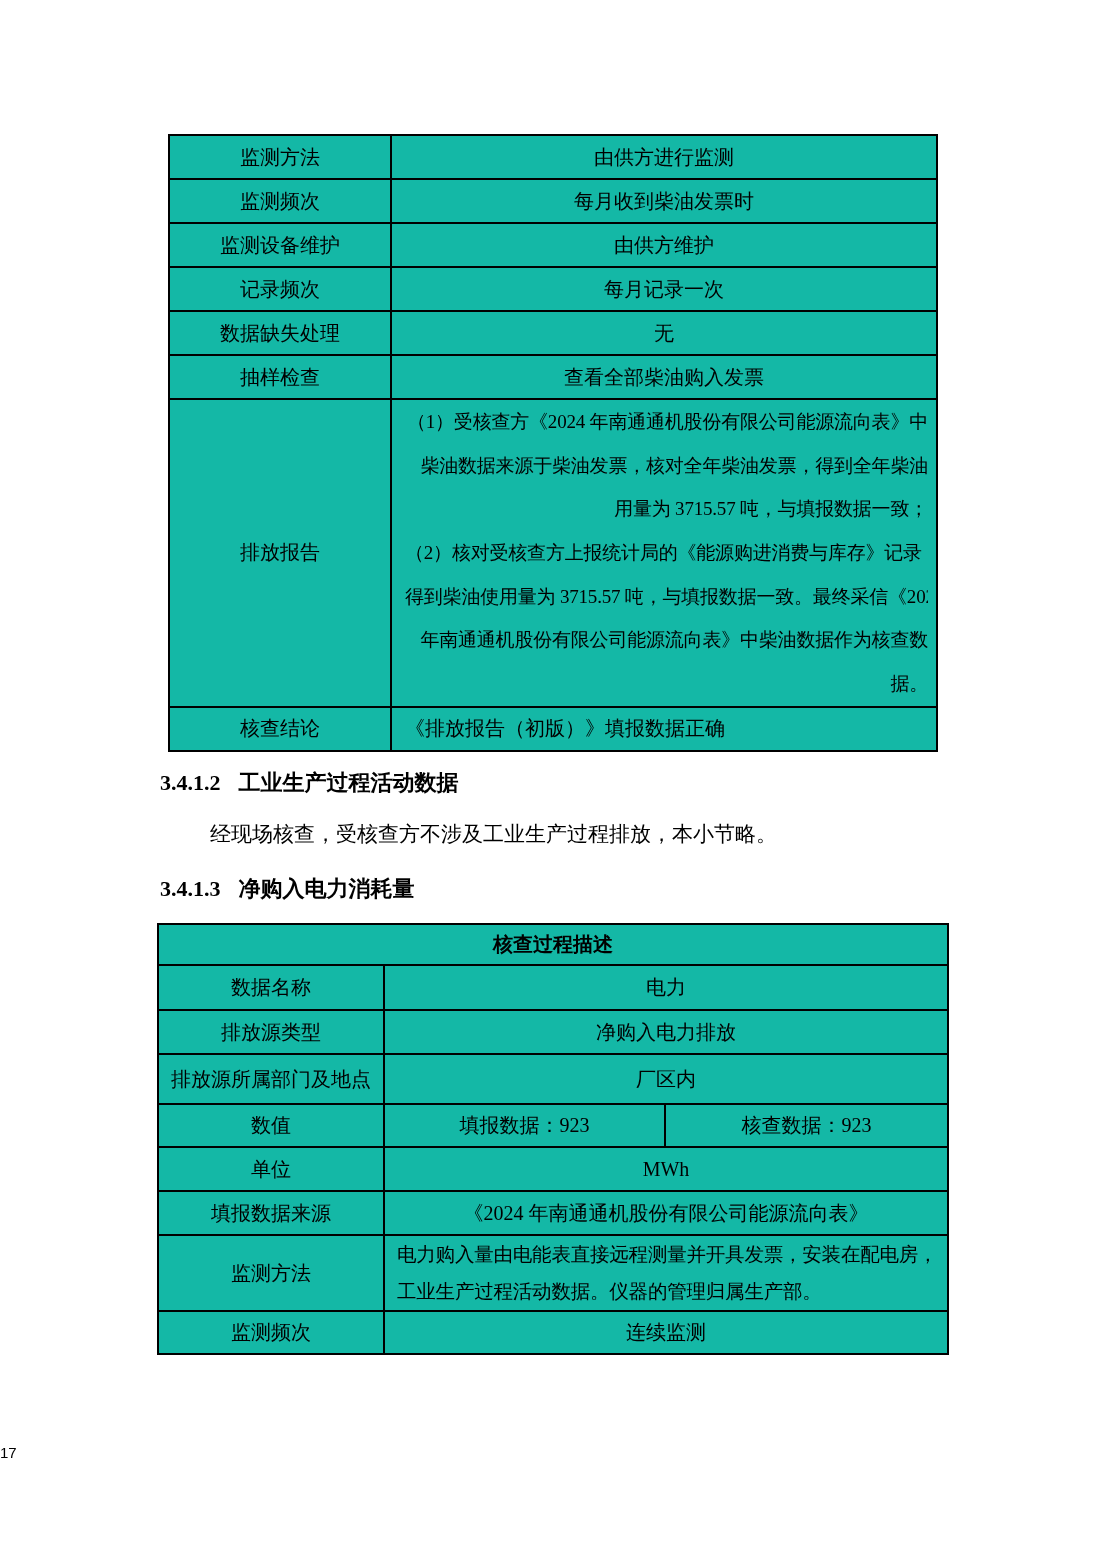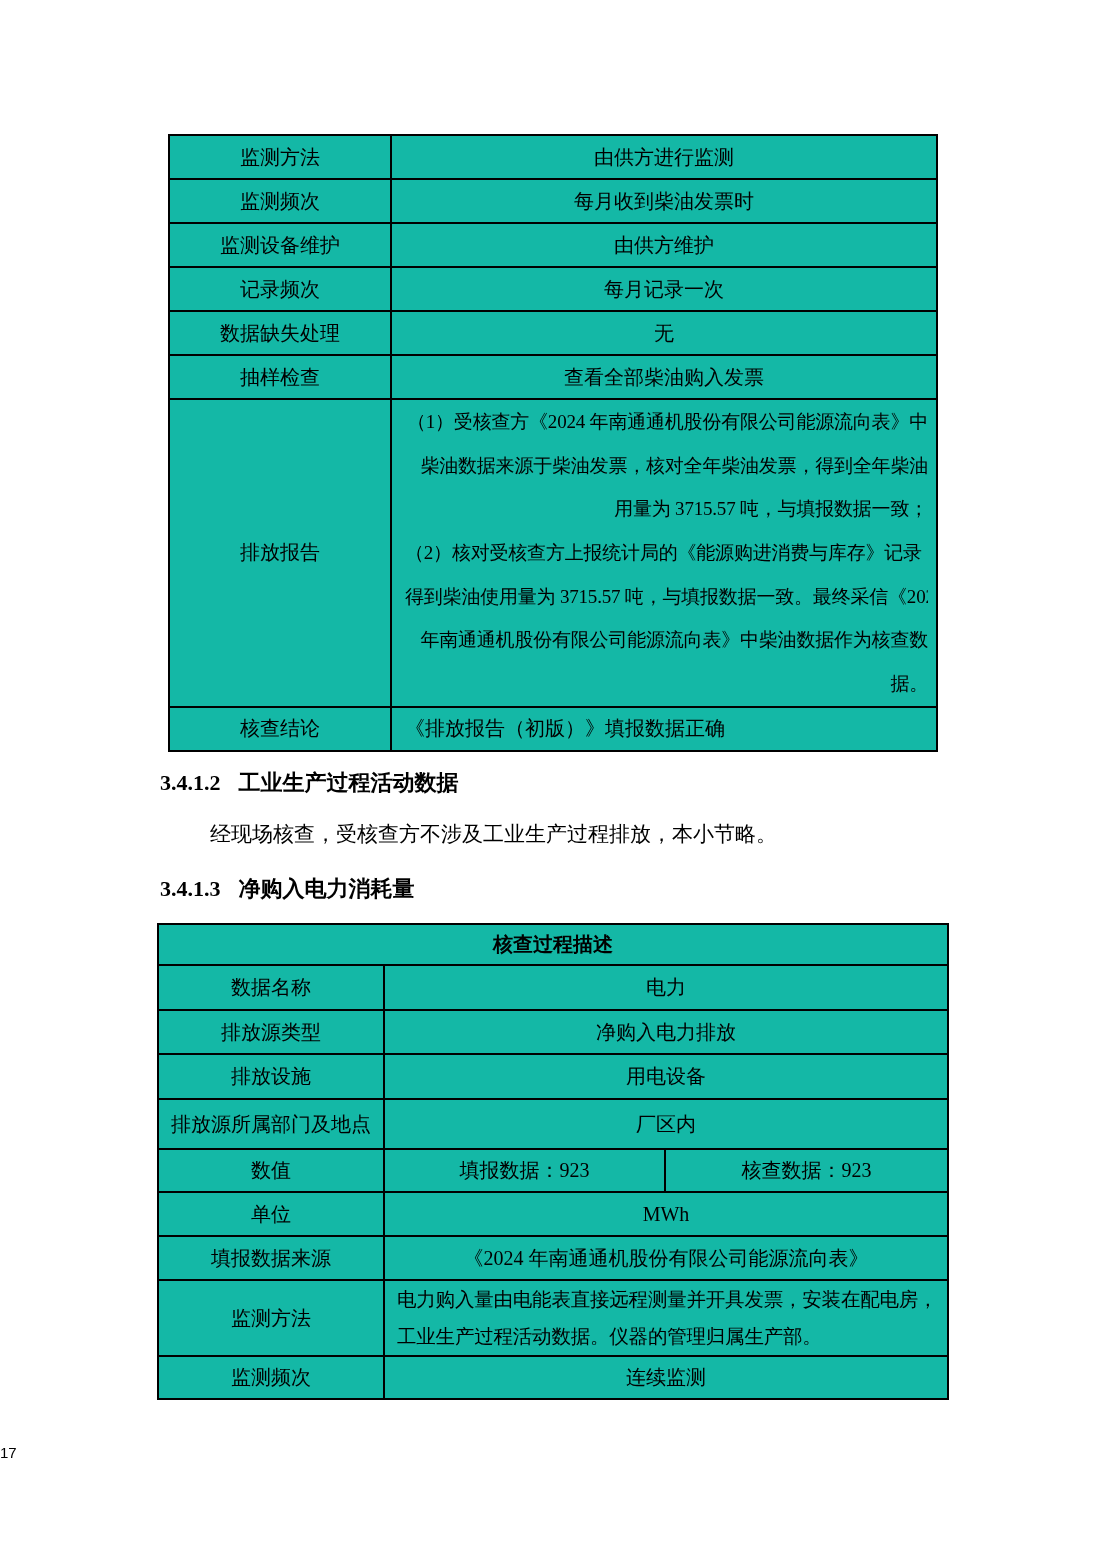--- a/index.html
+++ b/index.html
@@ -146,24 +146,20 @@
       <td colspan="3">核查过程描述</td>
     </tr>
     <tr class="r1">
       <td>数据名称</td>
       <td colspan="2">电力</td>
     </tr>
     <tr class="r2">
       <td>排放源类型</td>
       <td colspan="2">净购入电力排放</td>
     </tr>
-    <tr class="r1">
-      <td>排放设施</td>
-      <td colspan="2">用电设备</td>
-    </tr>
     <tr class="r3">
       <td>排放源所属部门及地点</td>
       <td colspan="2">厂区内</td>
     </tr>
     <tr class="r4">
       <td>数值</td>
       <td>填报数据：923</td>
       <td>核查数据：923</td>
     </tr>
     <tr class="r2">

